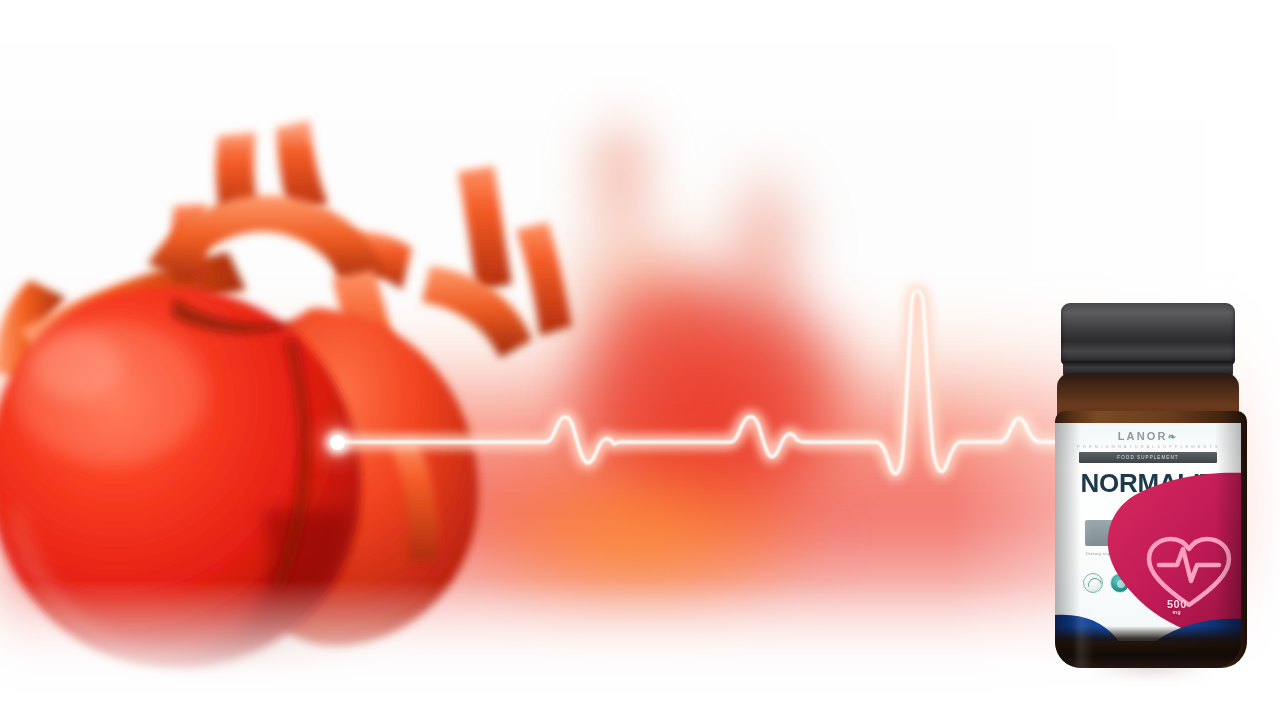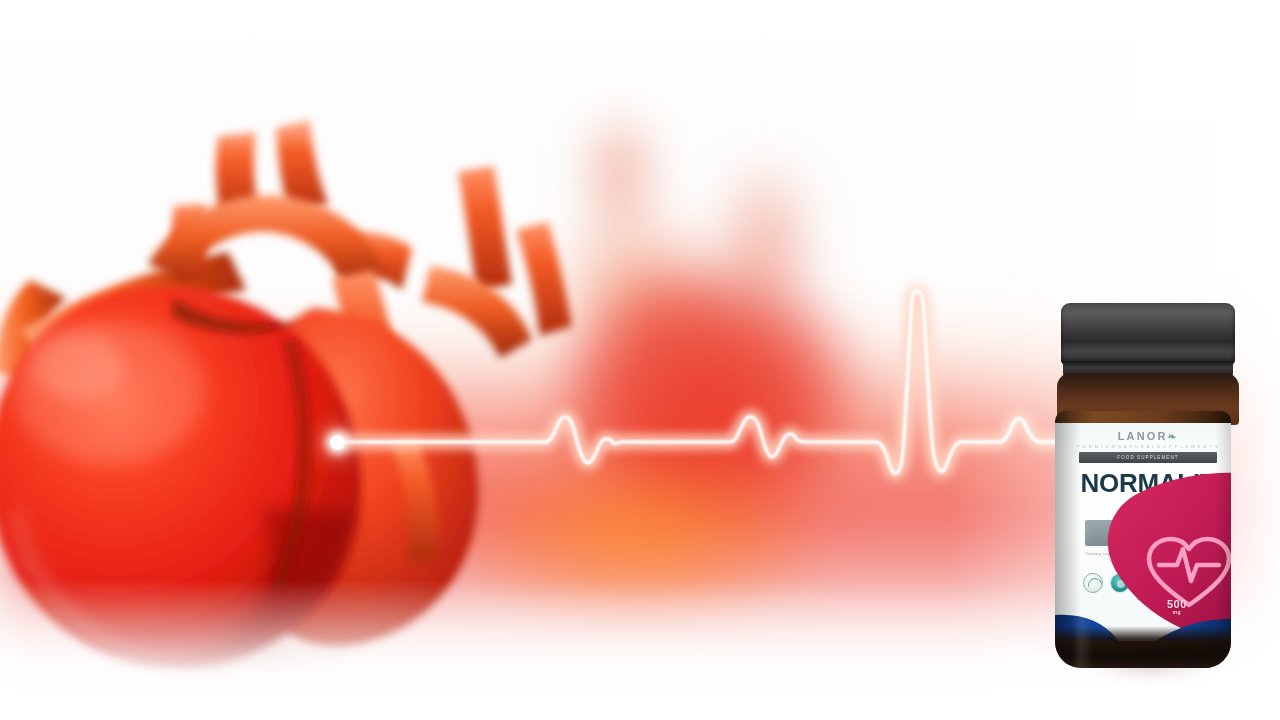--- a/index.html
+++ b/index.html
@@ -90,21 +90,21 @@
     position:absolute; left:8px; top:58px; width:170px; height:16px;
     border-radius:4px;
     background:linear-gradient(180deg,#141416 0%,#3a3a3c 40%,#1c1c1e 100%);
   }
   .bottle-shoulder {
     position:absolute; left:2px; top:70px; width:182px; height:52px;
     border-radius:14px 14px 4px 4px;
     background:linear-gradient(180deg,#2a1a12 0%,#4a2a18 30%,#6b3a1e 62%,#5a3018 100%);
   }
   .bottle-body {
-    position:absolute; left:0; top:108px; width:176px; height:257px;
+    position:absolute; left:0; top:108px; width:192px; height:257px;
     border-radius:10px 10px 26px 26px;
     background:linear-gradient(90deg,#2d1a10 0%,#5a3418 10%,#7a4a22 22%,#6a3c1c 60%,#40230f 88%,#1c0f08 100%);
     overflow:hidden;
   }
   .label {
     position:absolute; left:0; top:12px; width:186px; height:218px;
     background:linear-gradient(180deg,#f2f7f8 0%,#ffffff 18%,#fbfdfd 60%,#f4f8f9 100%);
     overflow:hidden;
   }
   .label-sheen-l {

